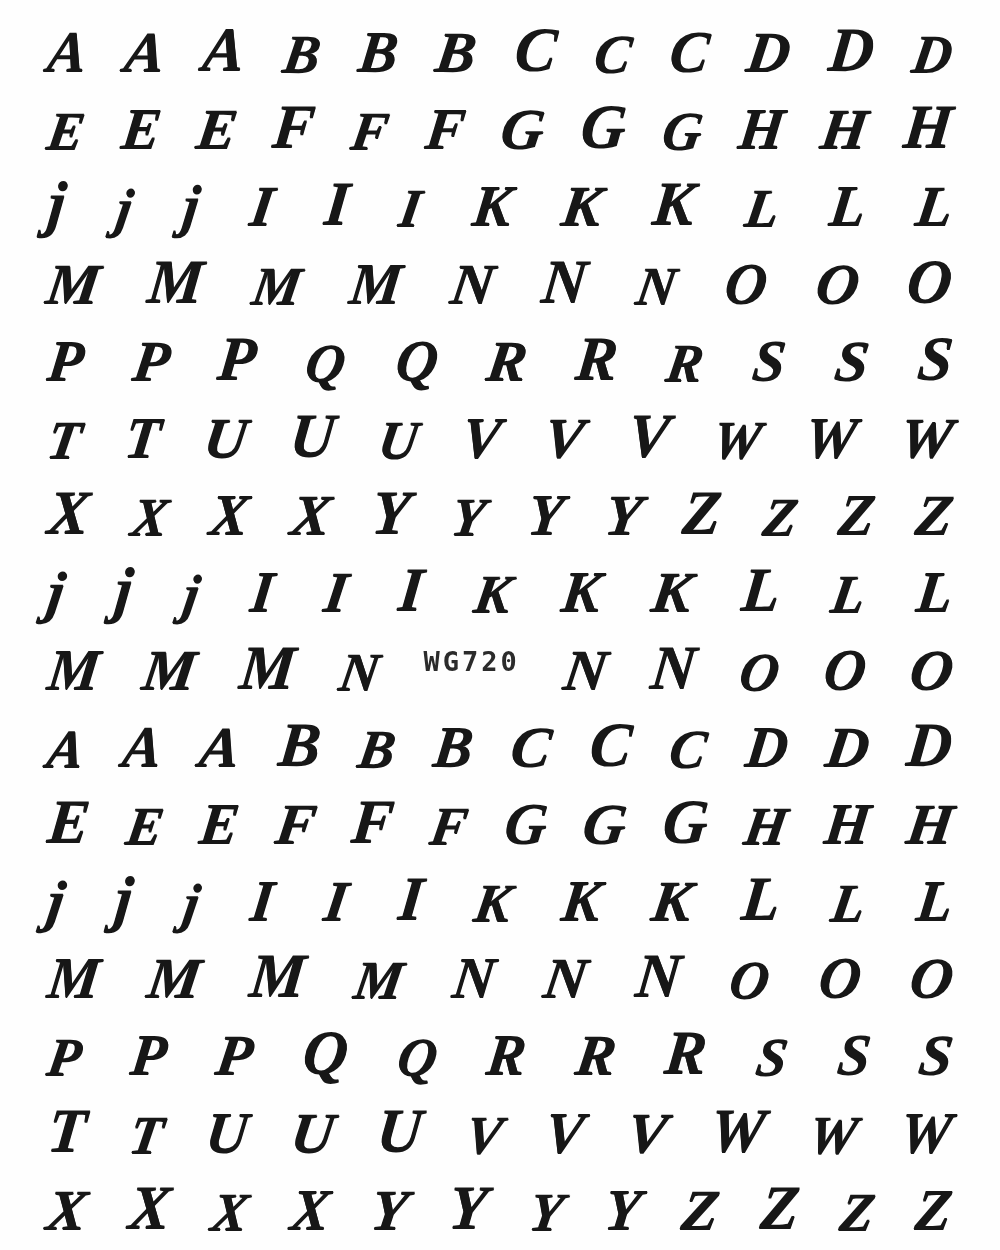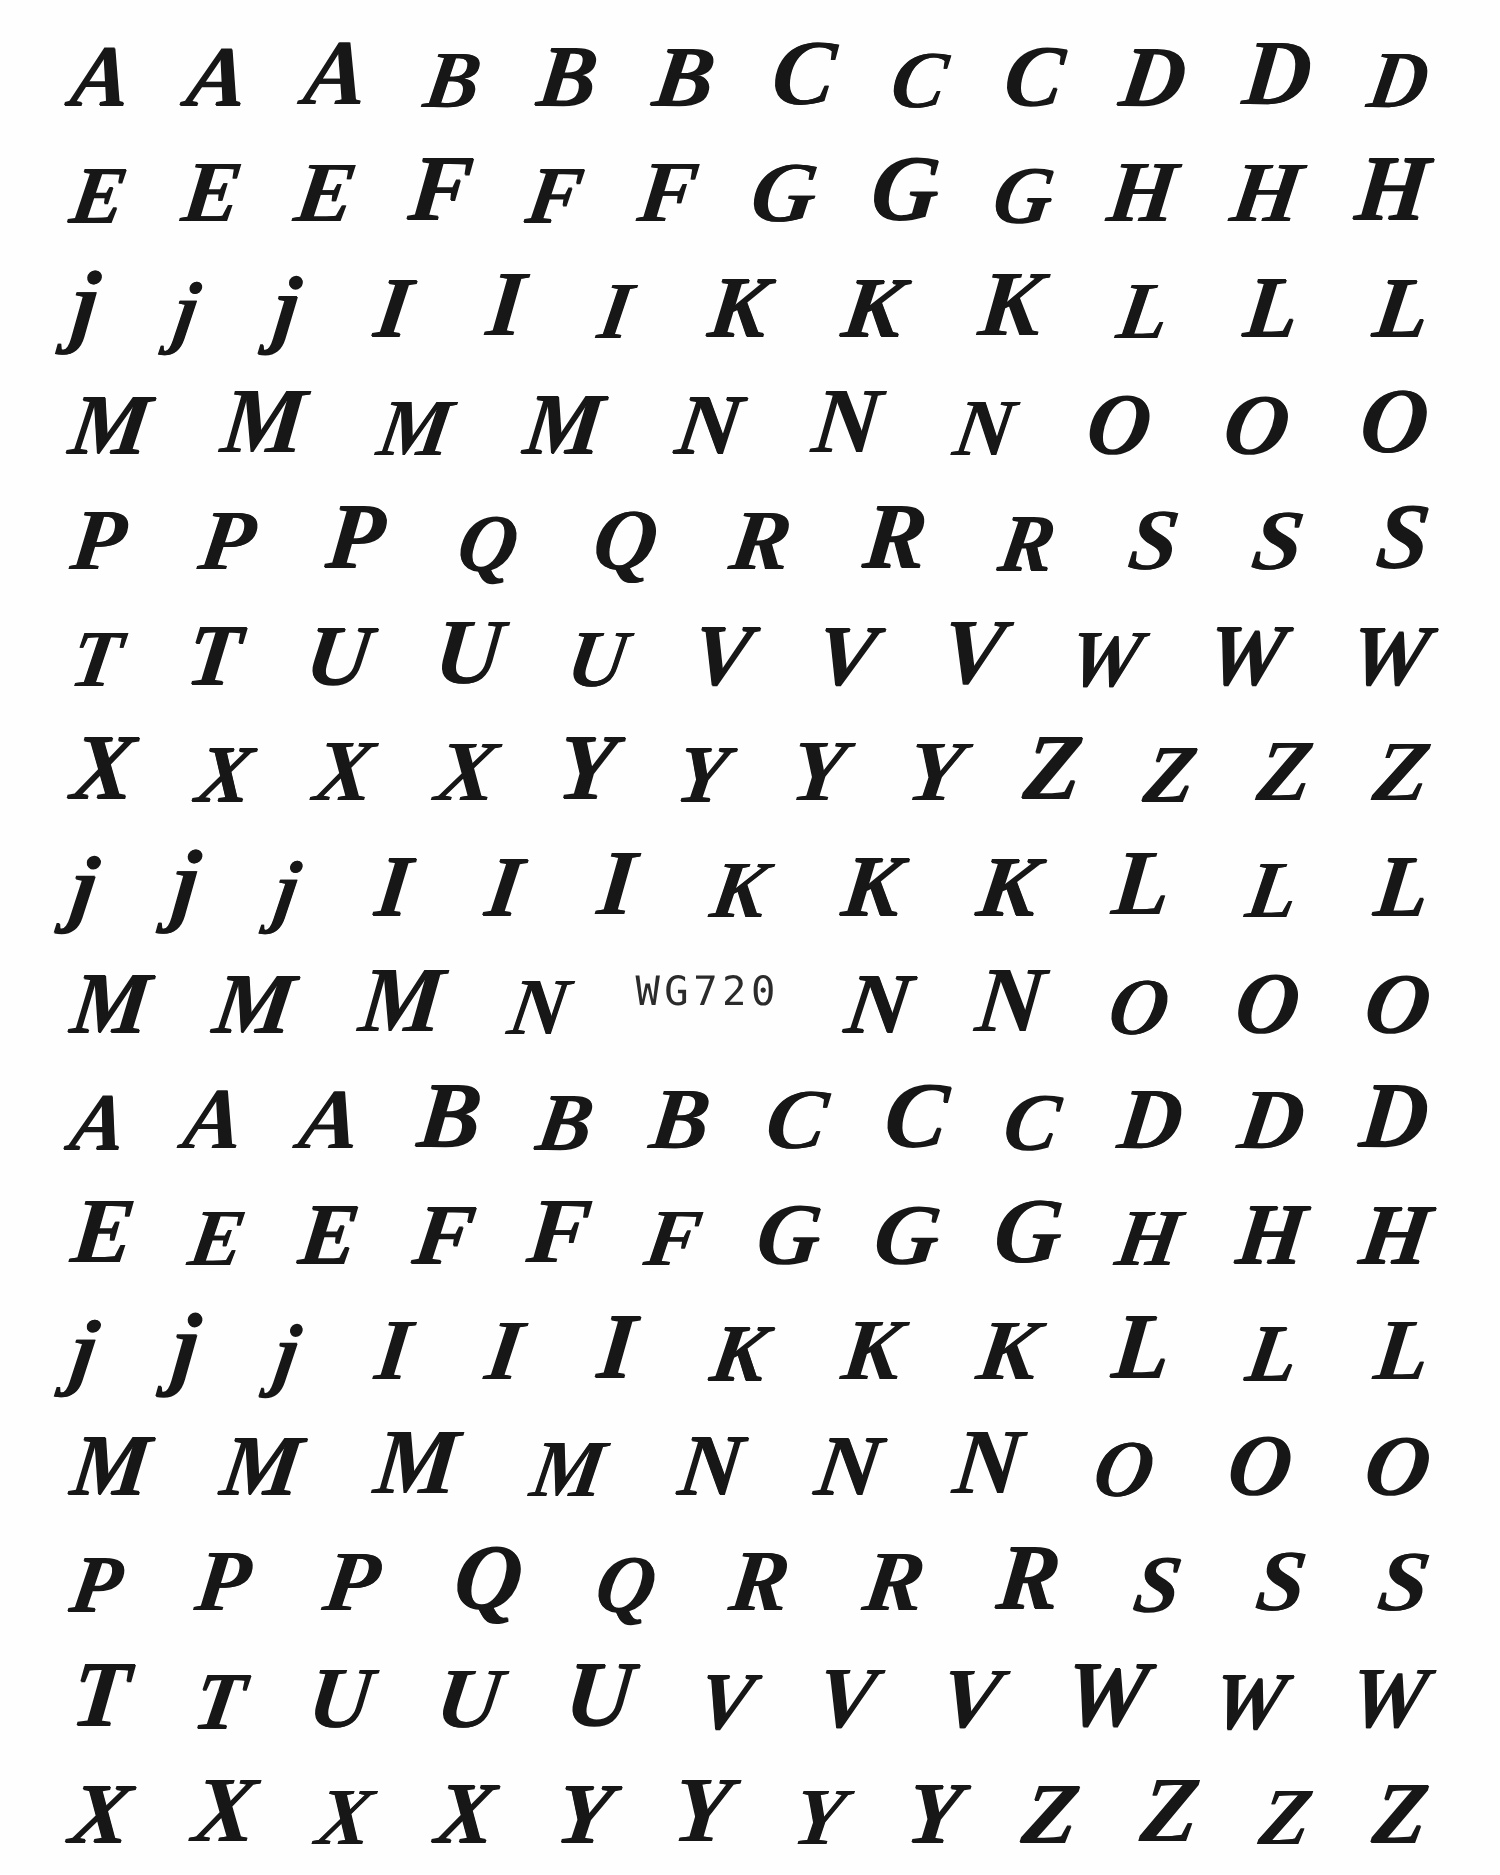--- a/index.html
+++ b/index.html
@@ -43,21 +43,21 @@
   
   .v0 { font-size: 58px; transform: skewX(-7deg); }
   .v1 { font-size: 54px; transform: skewX(-9deg) translateY(1px); }
   .v2 { font-size: 62px; transform: skewX(-6deg) translateY(-1px); }
   .v3 { font-size: 57px; transform: skewX(-8deg) scale(1.04,1.0); }
   .code {
     display: inline-block;
     align-self: center;
     font-family: "DejaVu Sans Mono", "Liberation Mono", monospace;
     font-style: normal;
-    font-weight: normal;
+    font-weight: bold;
     font-size: 27px;
     letter-spacing: 3px;
     color: #2b2b2b;
     transform: translateY(-6px);
     white-space: pre;
   }
 </style>
 </head>
 <body>
 

